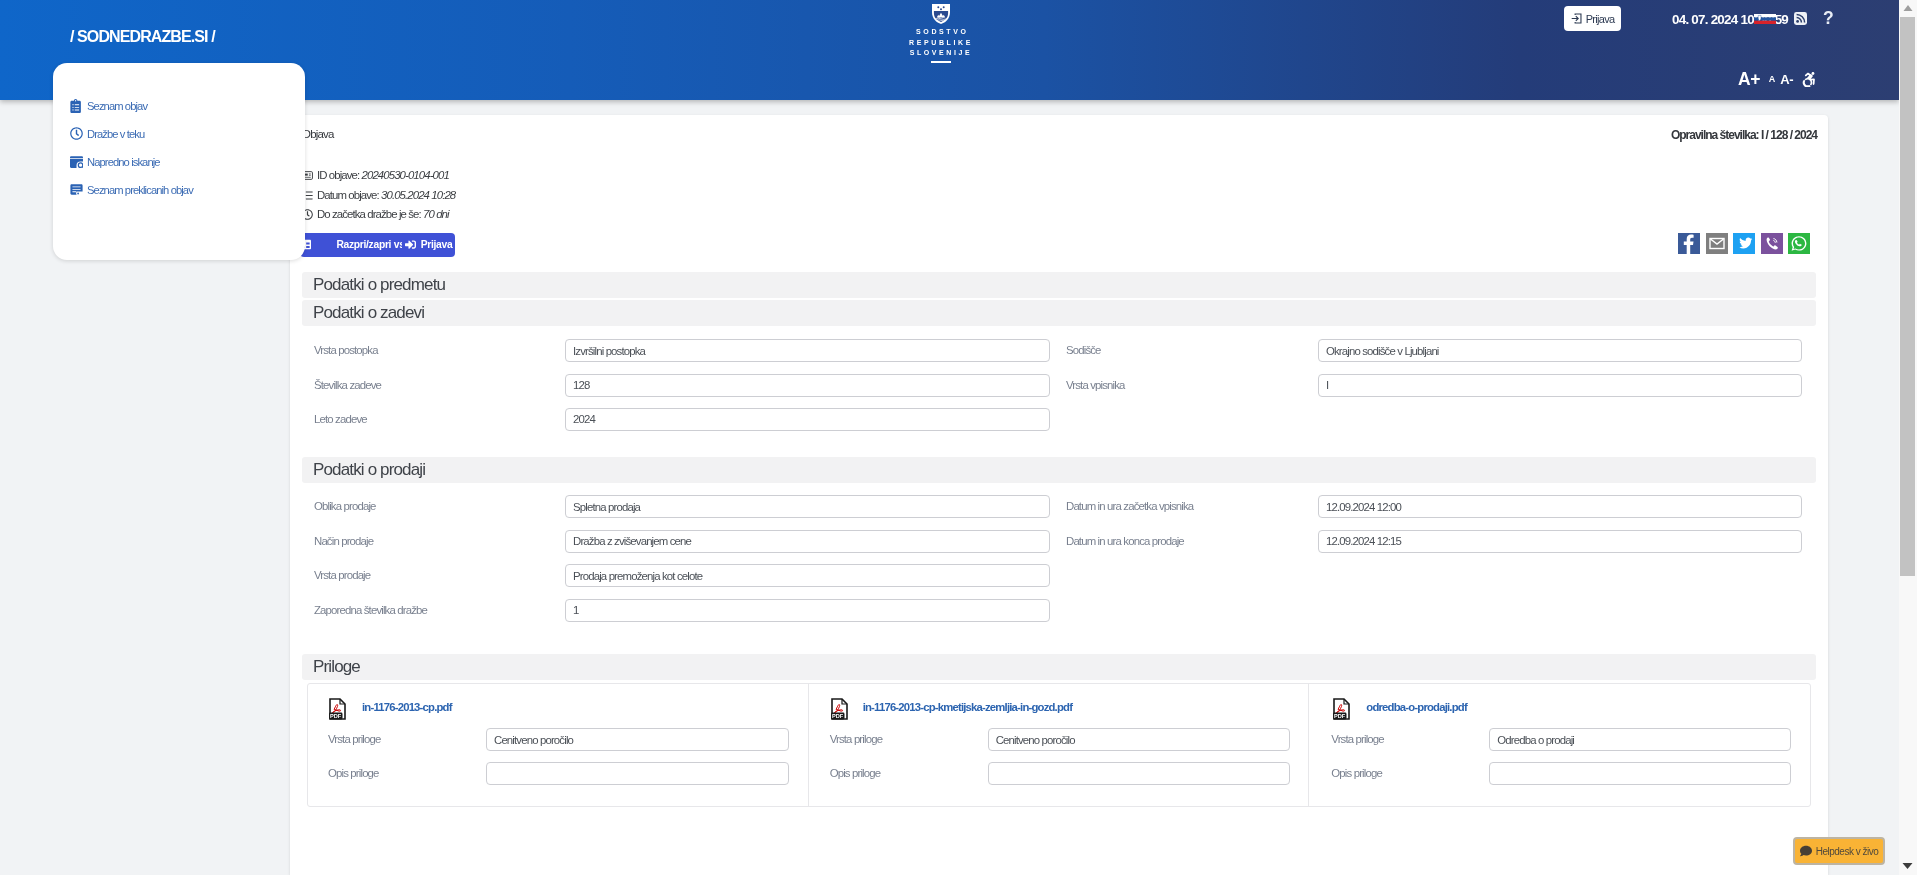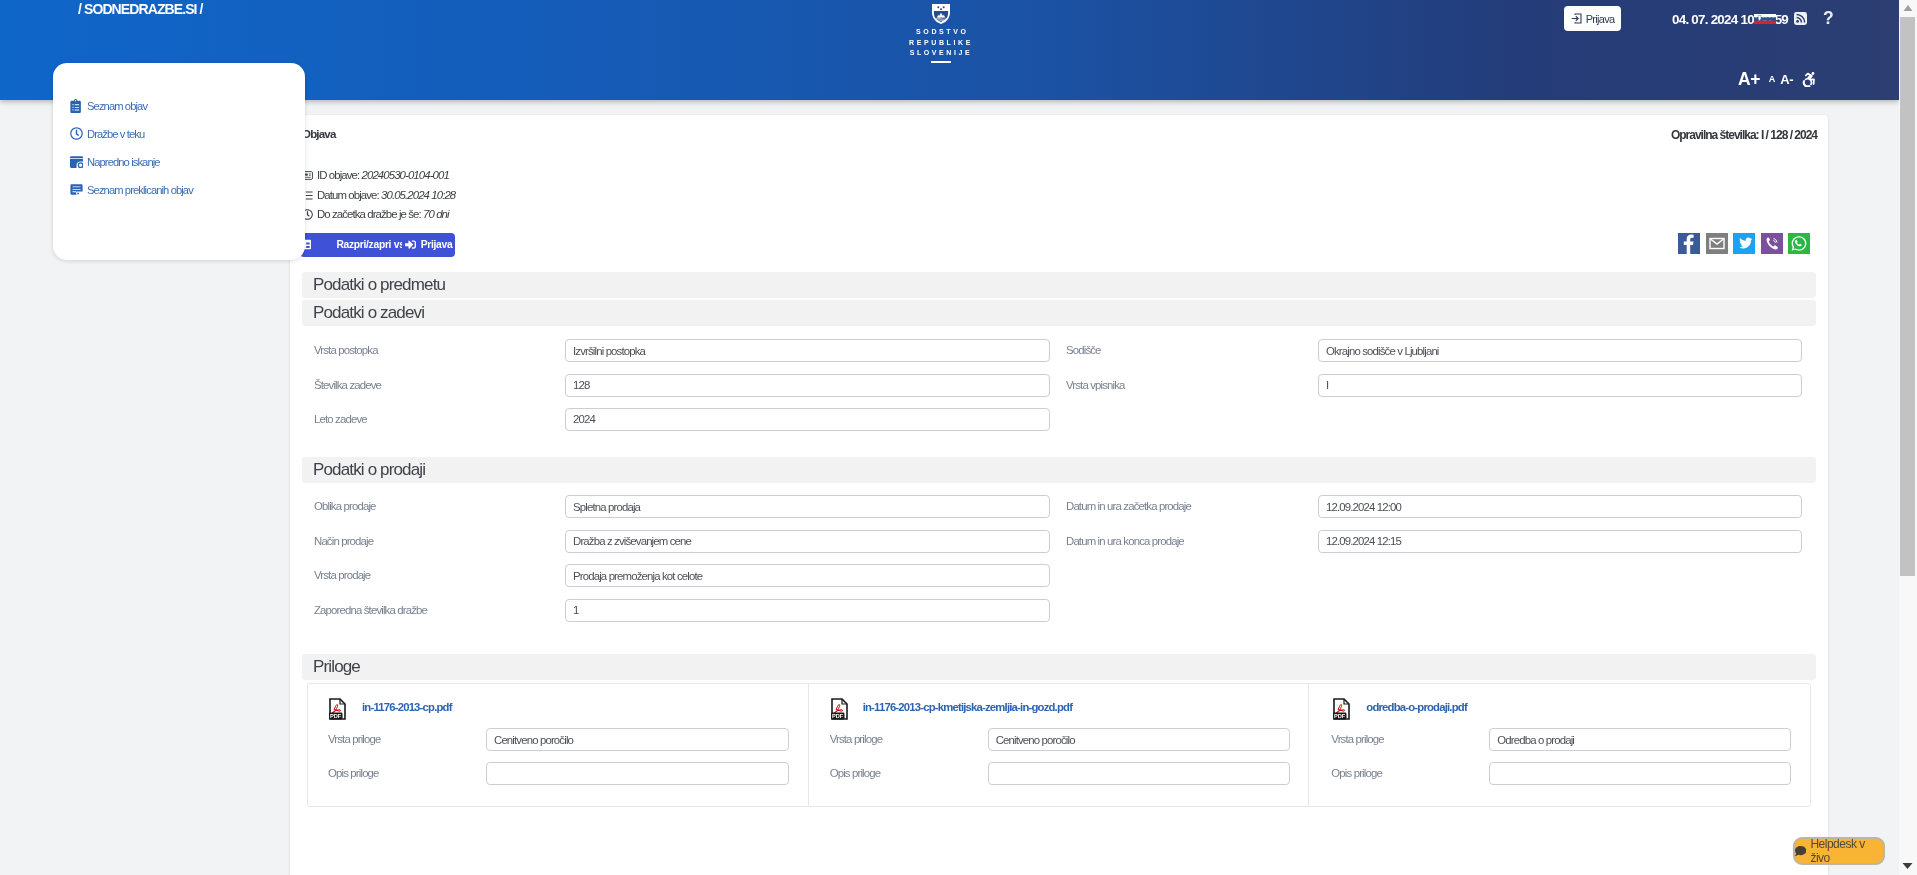--- a/index.html
+++ b/index.html
@@ -1,21 +1,21 @@
 <!DOCTYPE html>
 <html><head>
 <meta charset="utf-8">
 <style>
 * { margin:0; padding:0; box-sizing:border-box; }
 html,body { width:1917px; height:875px; overflow:hidden; }
 body { font-family:"Liberation Sans", sans-serif; background:#f1f3f5; position:relative; letter-spacing:-1px; }
 #header { position:absolute; left:0; top:0; width:1899px; height:100px;
   background:linear-gradient(90deg,#0f66c9 0%,#155cb8 30%,#1b52a4 55%,#243c79 80%,#2c3e72 100%);
   box-shadow:0 2px 5px rgba(0,0,0,.25); z-index:3; }
-#logo { position:absolute; left:70px; top:1px; color:#fff; font-size:14px; font-weight:bold; letter-spacing:-0.9px;margin-left:8px; }
+#logo { position:absolute; left:70px; top:28px; color:#fff; font-size:16px; font-weight:bold; letter-spacing:-0.9px; }
 
 #crest { position:absolute; left:908px; top:4px; width:66px; height:58px; text-align:center; color:#fff; }
 #crest .t { font-size:7px; font-weight:bold; letter-spacing:2.6px; line-height:10.6px; text-indent:2.6px; margin-top:3px; }
 #crest .underline { width:20px; height:2px; background:#fff; margin:2px auto 0; }
 
 #btn-prijava { position:absolute; left:1564px; top:6px; width:57px; height:25px; background:#fff; border-radius:4px;
   display:flex; align-items:center; justify-content:center; gap:4px; color:#2d3a52; font-size:11px; letter-spacing:-0.7px;}
 #hdate { position:absolute; left:1627px; top:12px; color:#fff; font-size:13.4px; font-weight:bold; letter-spacing:-0.75px;margin-left:45px;}
 #flag { position:absolute; left:1754px; top:14px; width:22px; height:10px; }
 #rssic { position:absolute; left:1794px; top:12px; }
@@ -24,41 +24,41 @@
 
 #sidebar { position:absolute; left:53px; top:63px; width:252px; height:197px; background:#fff; border-radius:14px;
   box-shadow:0 1px 4px rgba(0,0,0,.14); z-index:4; }
 .mitem { position:absolute; left:0; width:100%; height:20px; display:flex; align-items:center; }
 .mitem svg { position:absolute; left:17px; }
 .mitem span { position:absolute; left:34px; color:#3c6cb4; font-size:11.2px; letter-spacing:-0.9px; }
 
 #main { position:absolute; left:290px; top:115px; width:1538px; height:760px; background:#fff; border-radius:4px 4px 0 0;
   box-shadow:0 1px 3px rgba(0,0,0,.12); z-index:2; }
 .abs { position:absolute; }
-#objava { left:12px; top:13px; font-size:11.5px; font-weight:bold; color:#34373c; letter-spacing:-0.8px;}
+#objava { left:12px; top:13px; font-size:11.5px; font-weight:normal; color:#34373c; letter-spacing:-0.8px;}
 #opravilna { right:11px; top:13px; font-size:12px; font-weight:bold; color:#34373c; letter-spacing:-1px;}
 .meta { left:12px; height:13px; font-size:11.4px; color:#3b3e42; display:flex; align-items:flex-end; gap:4px; letter-spacing:-0.9px;}
 .meta i { font-style:italic; }
 .btn { position:absolute; top:118px; height:23.5px; background:#3f51d6; border-radius:4px; color:#fff;
   font-size:10.3px; font-weight:bold; display:flex; align-items:center; justify-content:center; gap:5px; letter-spacing:-0.3px;}
 .soc { position:absolute; top:117.5px; width:22px; height:21px; }
 .bar { position:absolute; left:12px; width:1514px; height:25.5px; background:#f2f2f3; border-radius:3px;
   font-size:17px; color:#3f4349; display:flex; align-items:center; padding-left:11px; letter-spacing:-0.85px;}
 .flabel { position:absolute; font-size:11.4px; color:#79808f; letter-spacing:-0.85px; }
 .finput { position:absolute; height:23px; border:1px solid #cdced3; border-radius:4px; background:#fff;
   font-size:11.4px; color:#4b5057; display:flex; align-items:center; padding-left:7px; letter-spacing:-0.85px;}
 
 #pcard { position:absolute; left:17px; top:568px; width:1504px; height:124px; border:1px solid #e7e7ea; border-radius:3px; display:flex; }
 .pcol { position:relative; width:33.333%; height:100%; }
 .pcol.b { border-right:1px solid #e7e7ea; }
 .fname { position:absolute; font-size:11.3px; font-weight:bold; color:#2c64b0; letter-spacing:-0.8px; }
 
 #helpdesk { position:absolute; left:1793px; top:837px; width:92px; height:28px; background:#f9b335; border:2px solid #bdb4a2;
-  border-radius:9px; z-index:6; display:flex; align-items:center; justify-content:center; gap:4px;
-  color:#51493c; font-size:12px; letter-spacing:-0.5px;}
+  border-radius:4px; z-index:6; display:flex; align-items:center; justify-content:center; gap:4px;
+  color:#51493c; font-size:10px; letter-spacing:-0.5px;}
 
 #strack { position:absolute; left:1899px; top:0; width:18px; height:875px; background:#f8f8f8; z-index:10; }
 #sthumb { position:absolute; left:1px; top:17px; width:15px; height:559px; background:#c2c2c2; }
 </style>
 </head>
 <body>
 <div id="strack">
   <div id="sthumb"></div>
   <svg id="arrup" style="position:absolute;left:4px;top:4px" width="10" height="8" viewBox="0 0 10 8">
       <path d="M5 1 L9.5 7 L0.5 7 Z" fill="#9e9e9e"></path>
@@ -219,21 +219,21 @@
   <div class="flabel" style="left:776px; top:263.5px">Vrsta vpisnika</div>
   <div class="finput" style="left:1028px; top:258.5px; width:484px">I</div>
 
   <div class="flabel" style="left:24px; top:297.5px">Leto zadeve</div>
   <div class="finput" style="left:275px; top:292.5px; width:485px">2024</div>
 
   <div class="bar" style="top:342px">Podatki o prodaji</div>
 
   <div class="flabel" style="left:24px; top:385px">Oblika prodaje</div>
   <div class="finput" style="left:275px; top:380px; width:485px">Spletna prodaja</div>
-  <div class="flabel" style="left:776px; top:385px">Datum in ura začetka prodaje</div>
+  <div class="flabel" style="left:776px; top:385px">Datum in ura začetka vpisnika</div>
   <div class="finput" style="left:1028px; top:380px; width:484px">12.09.2024 12:00</div>
 
   <div class="flabel" style="left:24px; top:419.5px">Način prodaje</div>
   <div class="finput" style="left:275px; top:414.5px; width:485px">Dražba z zviševanjem cene</div>
   <div class="flabel" style="left:776px; top:419.5px">Datum in ura konca prodaje</div>
   <div class="finput" style="left:1028px; top:414.5px; width:484px">12.09.2024 12:15</div>
 
   <div class="flabel" style="left:24px; top:454px">Vrsta prodaje</div>
   <div class="finput" style="left:275px; top:449px; width:485px">Prodaja premoženja kot celote</div>
 

